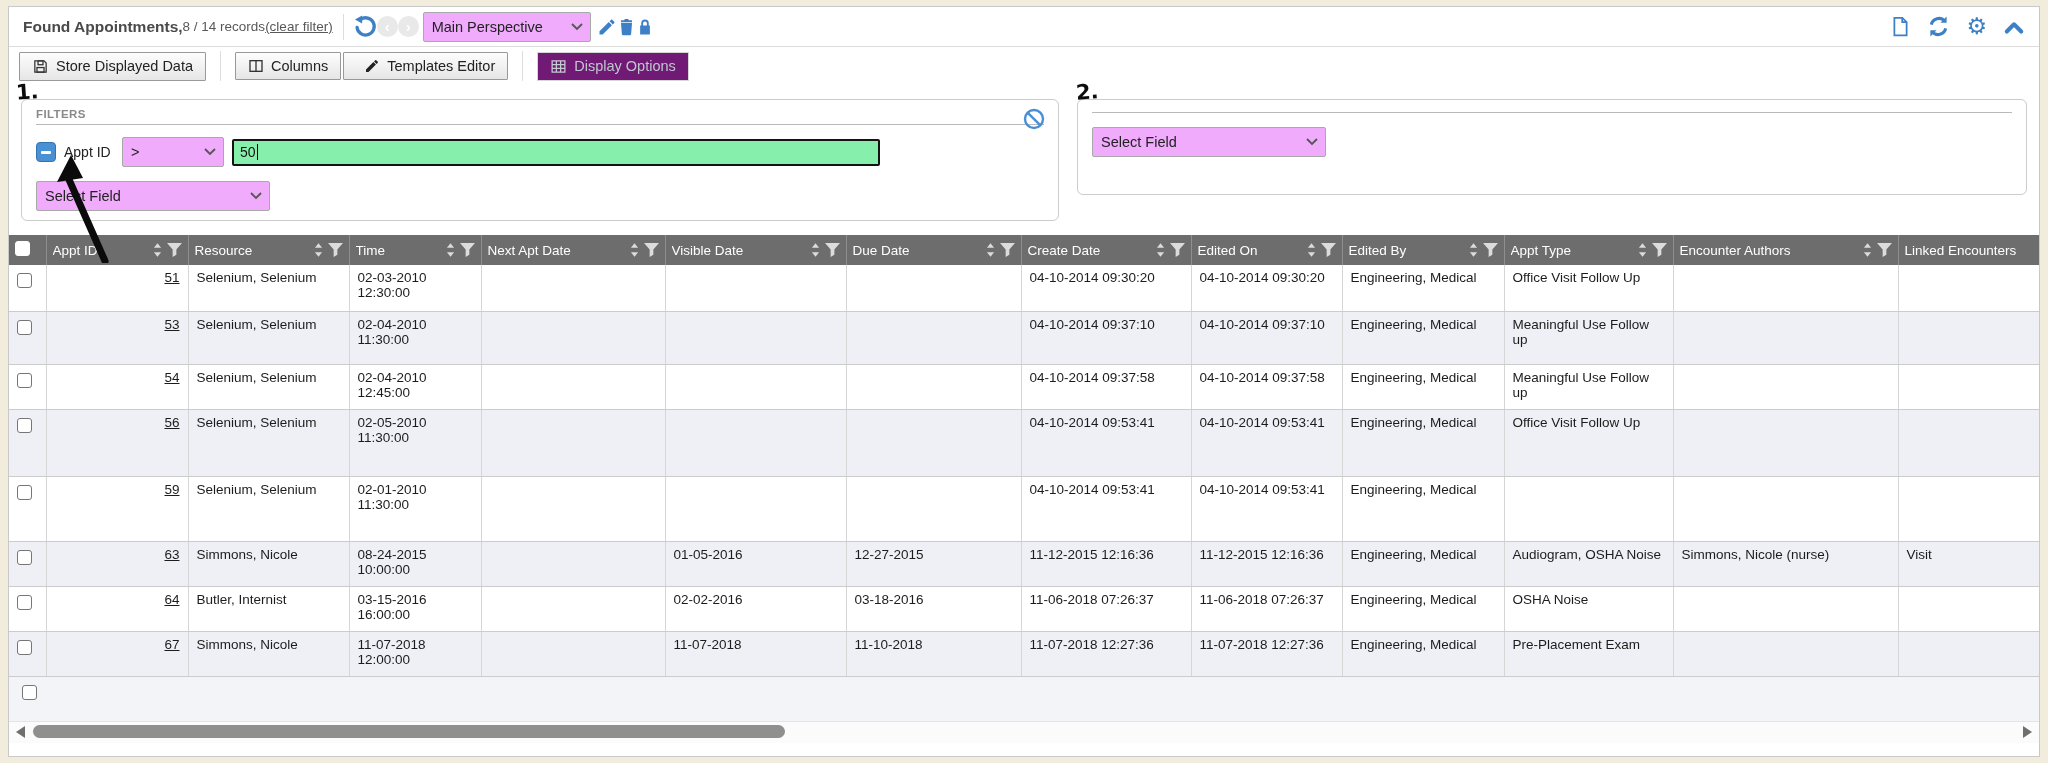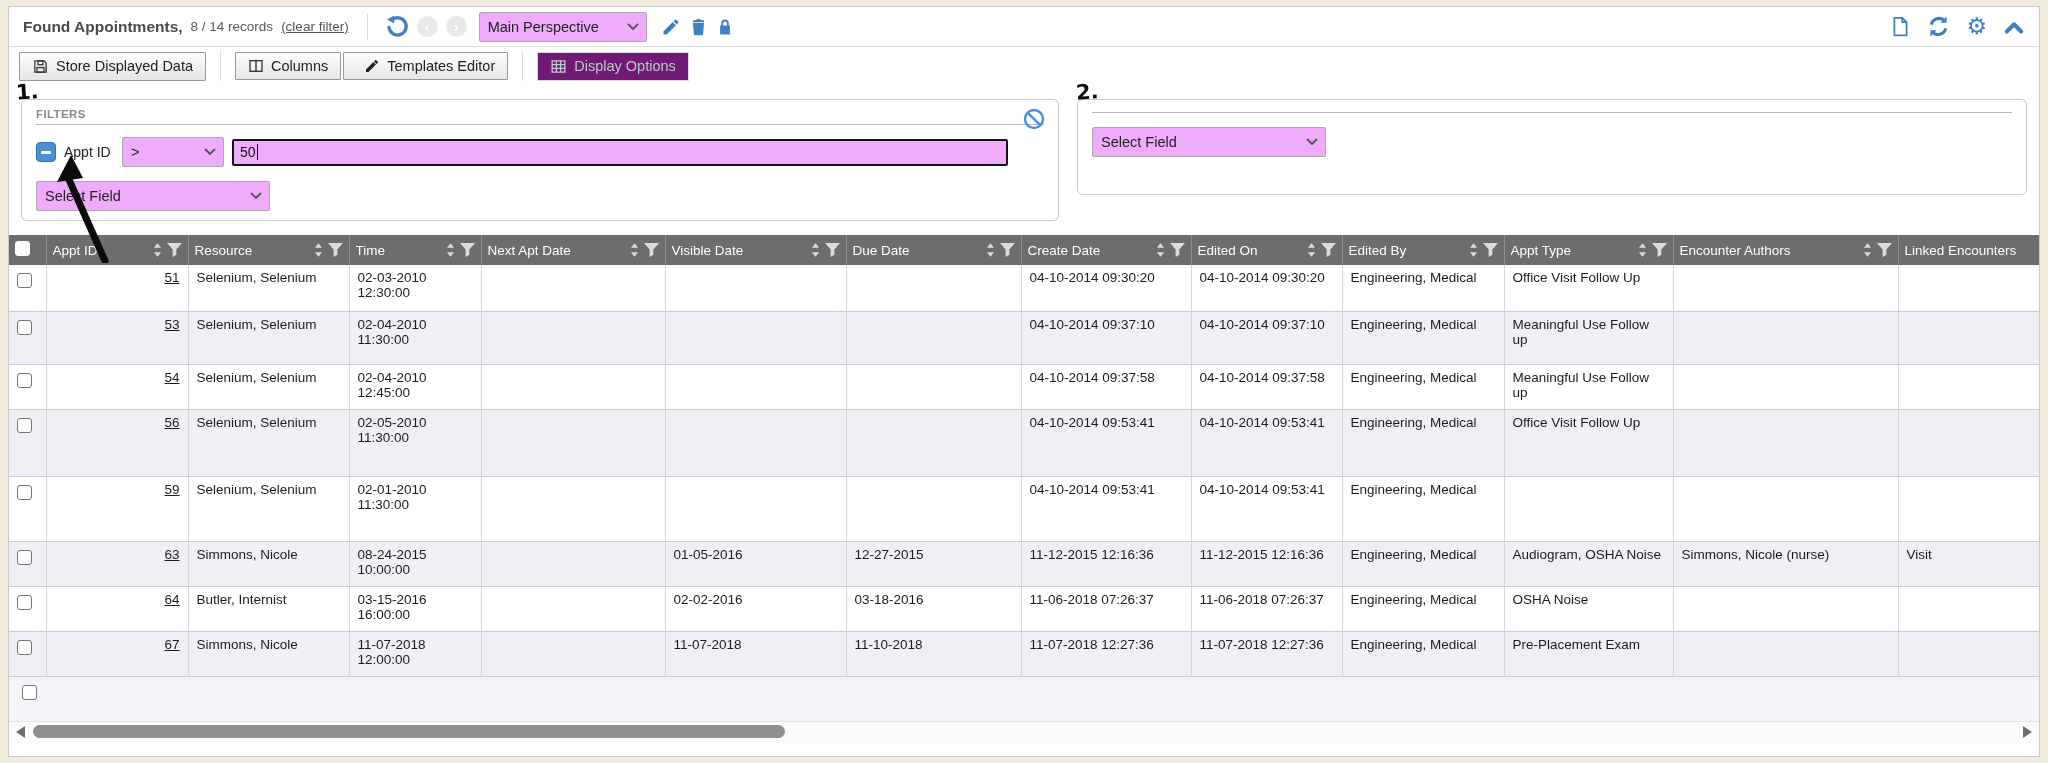--- a/index.html
+++ b/index.html
@@ -2,21 +2,21 @@
 <html><head>
 <meta charset="utf-8">
 <style>
   * { box-sizing: border-box; }
   body { margin:0; font-family:"Liberation Sans", sans-serif; background:#f1ecdc; }
   .page { width:2048px; height:763px; position:relative; overflow:hidden; }
   .panel { position:absolute; left:8px; top:6px; width:2032px; height:751px;
            background:#fff; border:1px solid #c9c9c9; overflow:hidden; }
 
   
-  .top-header { height:40px; display:flex; align-items:center; padding:0 14px; gap:8px;
+  .top-header { height:40px; display:flex; align-items:center; padding:0 14px; gap:0;
                 border-bottom:1px solid #ddd;justify-content:flex-end; }
   .title { font-weight:bold; color:#4a4a4a; font-size:15.5px; white-space:nowrap; }
   .records { color:#585858; font-size:13.5px; white-space:nowrap; }
   .clear-link { color:#585858; font-size:13.5px; text-decoration:underline; cursor:pointer; white-space:nowrap; }
   .vsep { width:1px; height:26px; background:#ddd; margin:0 10px; flex:0 0 auto; }
   .icon-btn { display:flex; align-items:center; justify-content:center; cursor:pointer; flex:0 0 auto; }
   .nav-circle { width:21px; height:21px; border-radius:50%; background:#e9e9e9; color:#fff;
                 display:flex; align-items:center; justify-content:center;
                 font-weight:bold; font-size:15px; line-height:1; cursor:default; }
   .right-icons { margin-left:auto; display:flex; align-items:center; gap:16px; }
@@ -47,21 +47,21 @@
   .cfg-title { font-size:11.5px; font-weight:bold; color:#8a8a8a; letter-spacing:.4px; }
   .cfg-rule { border-bottom:1px solid #b9b9b9; margin-top:4px; }
   .annotation { position:absolute; top:-20px; left:-6px; font-weight:900; font-size:21px; color:#0c0c0c;
                 transform:rotate(-4deg); font-family:"DejaVu Sans", sans-serif; }
   .clear-filters { position:absolute; top:7px; right:12px; }
   .filter-row { display:flex; align-items:center; gap:8px; margin-top:12px; }
   .minus-btn { width:20px; height:20px; border-radius:4px; background:#4a90d5; border:1px solid #3573ad;
                display:flex; align-items:center; justify-content:center; cursor:pointer; flex:0 0 auto; }
   .minus-bar { width:10px; height:3px; background:#fff; border-radius:1px; }
   .flabel { font-size:14px; color:#222; width:50px; }
-  .val-input { width:776px; height:27px; border:2px solid #141414; border-radius:2px; background:#f0abfc;
+  .val-input { width:648px; height:27px; border:2px solid #141414; border-radius:2px; background:#86efac;
                font-size:14px; color:#111; display:flex; align-items:center; padding:0 6px; cursor:text; }
   .caret { width:1.5px; height:16px; background:#000; margin-left:1px; }
   .select-field-row { margin-top:14px; }
 
   
   .annot-arrow { position:absolute; left:44px; top:148px; width:62px; height:108px;
                  z-index:6; pointer-events:none; }
 
   
   .grid-wrap { margin-top:14px; }

